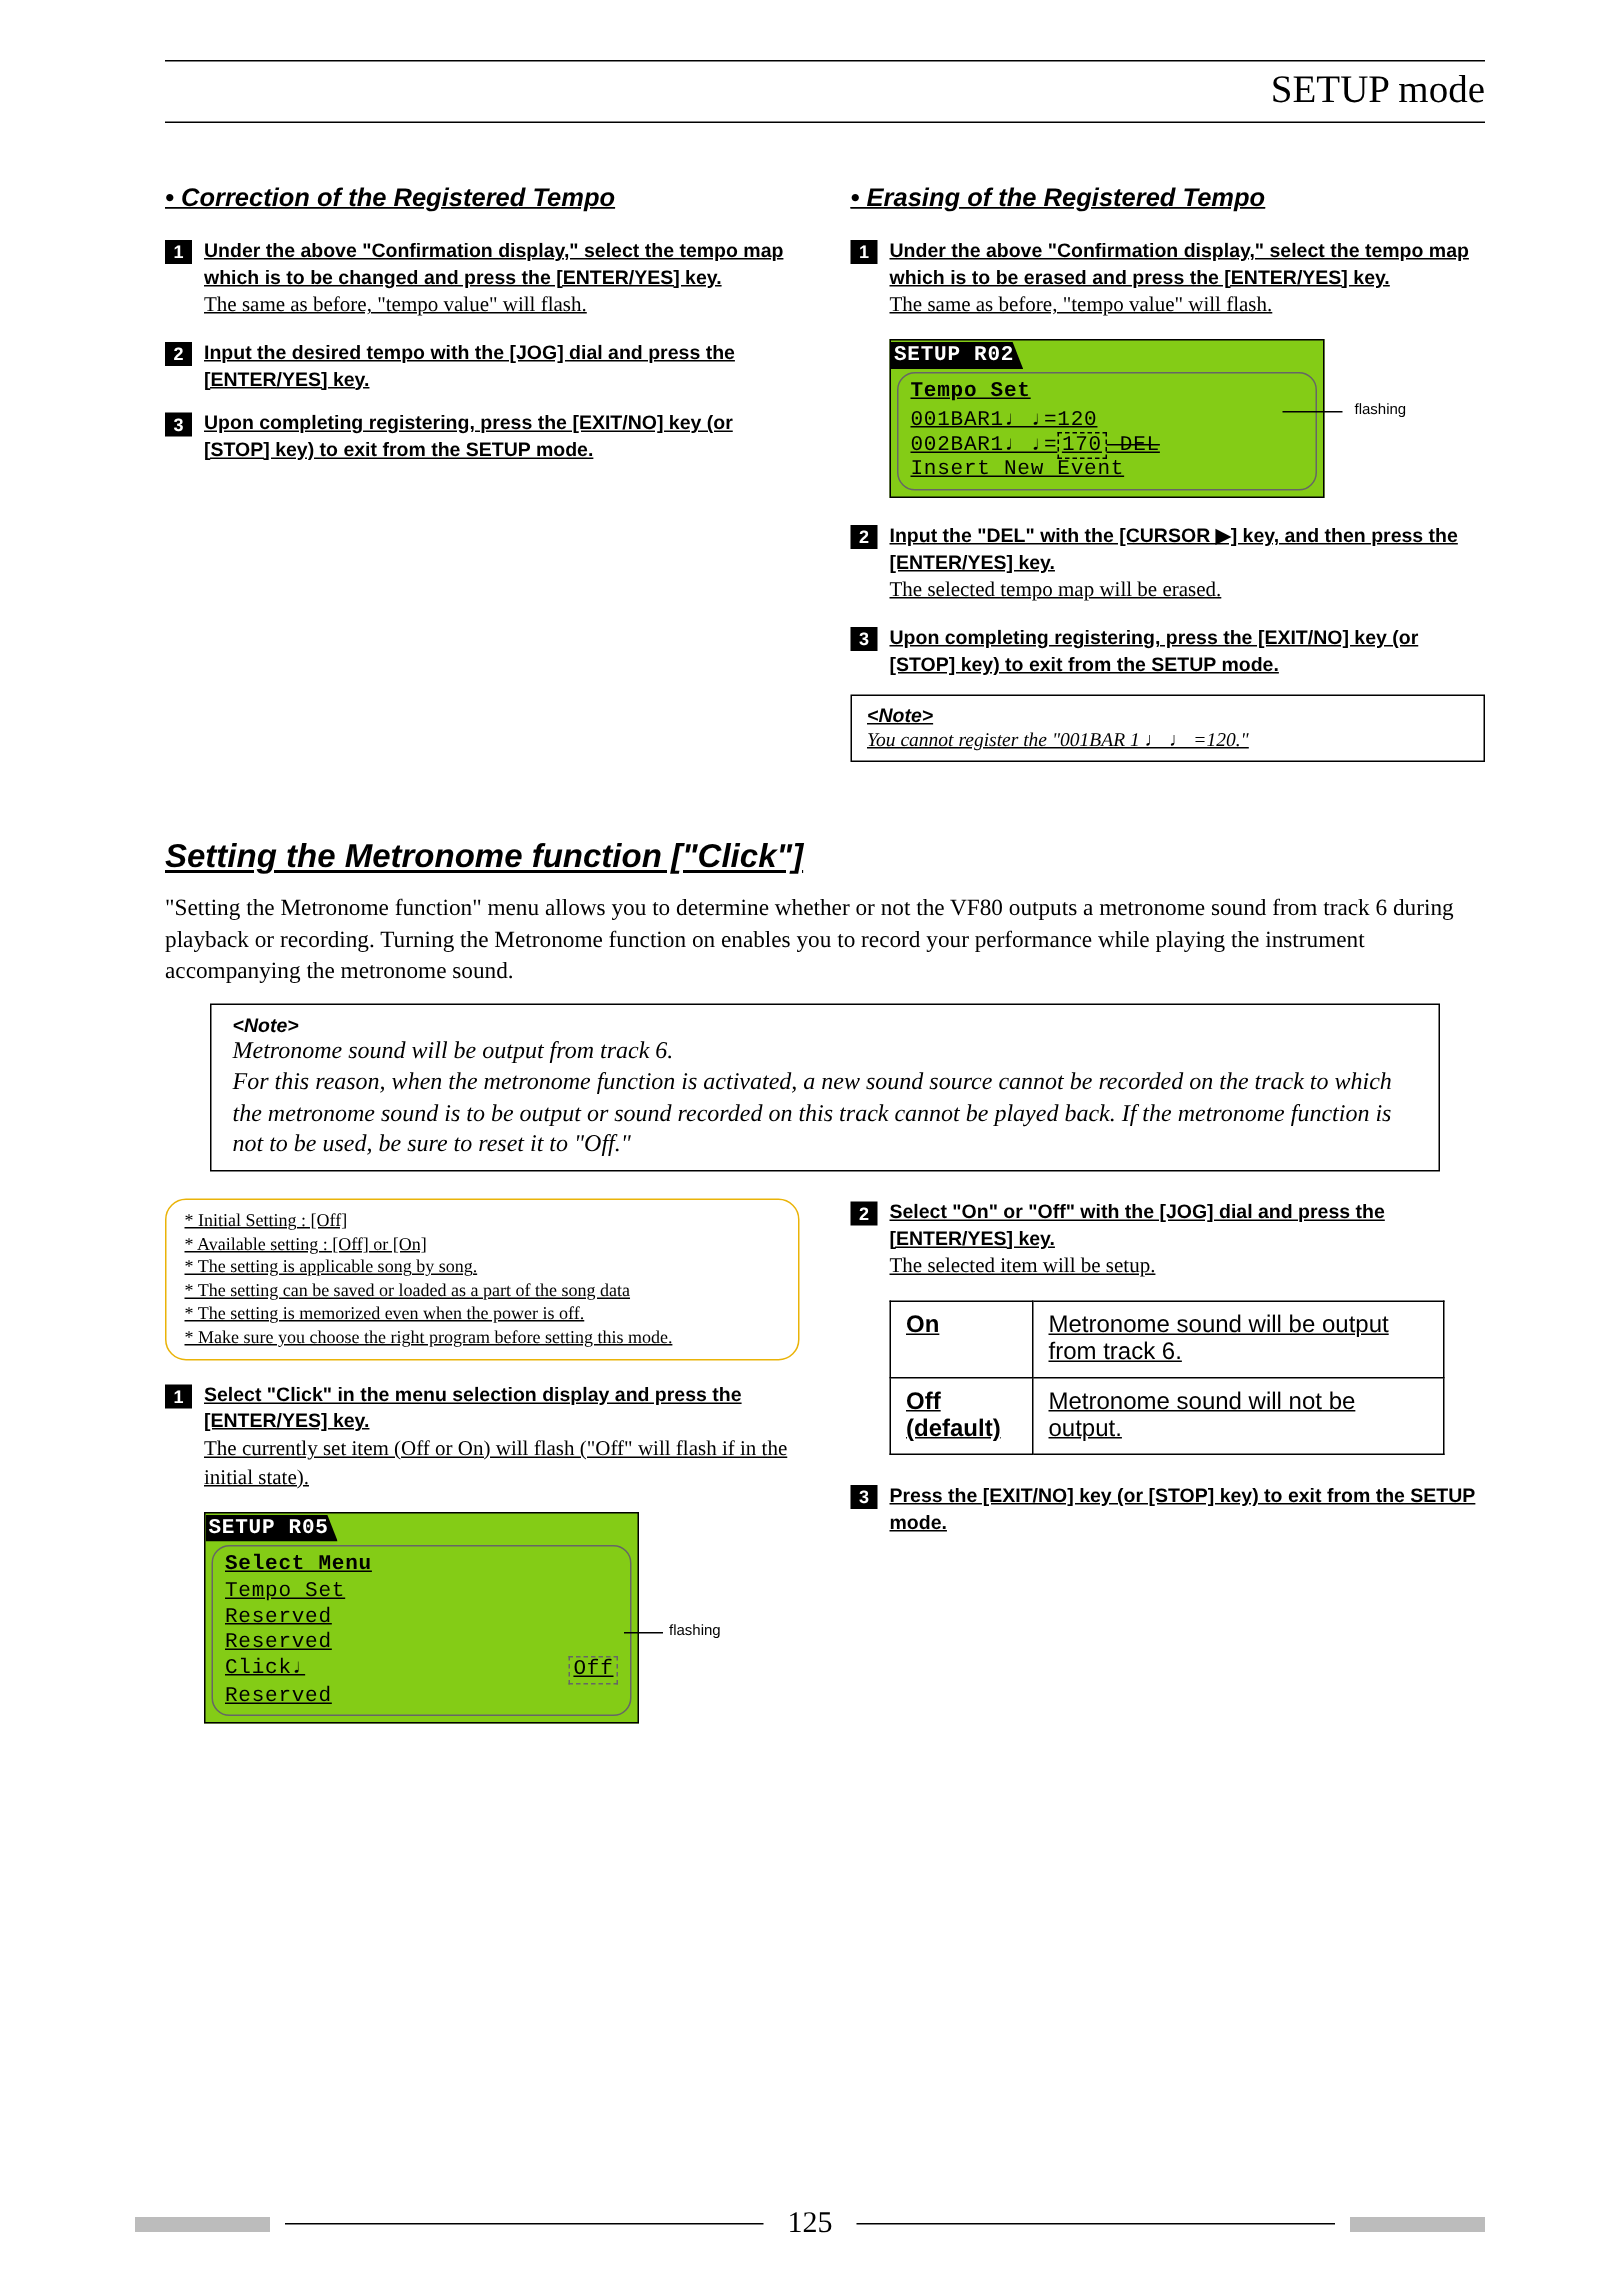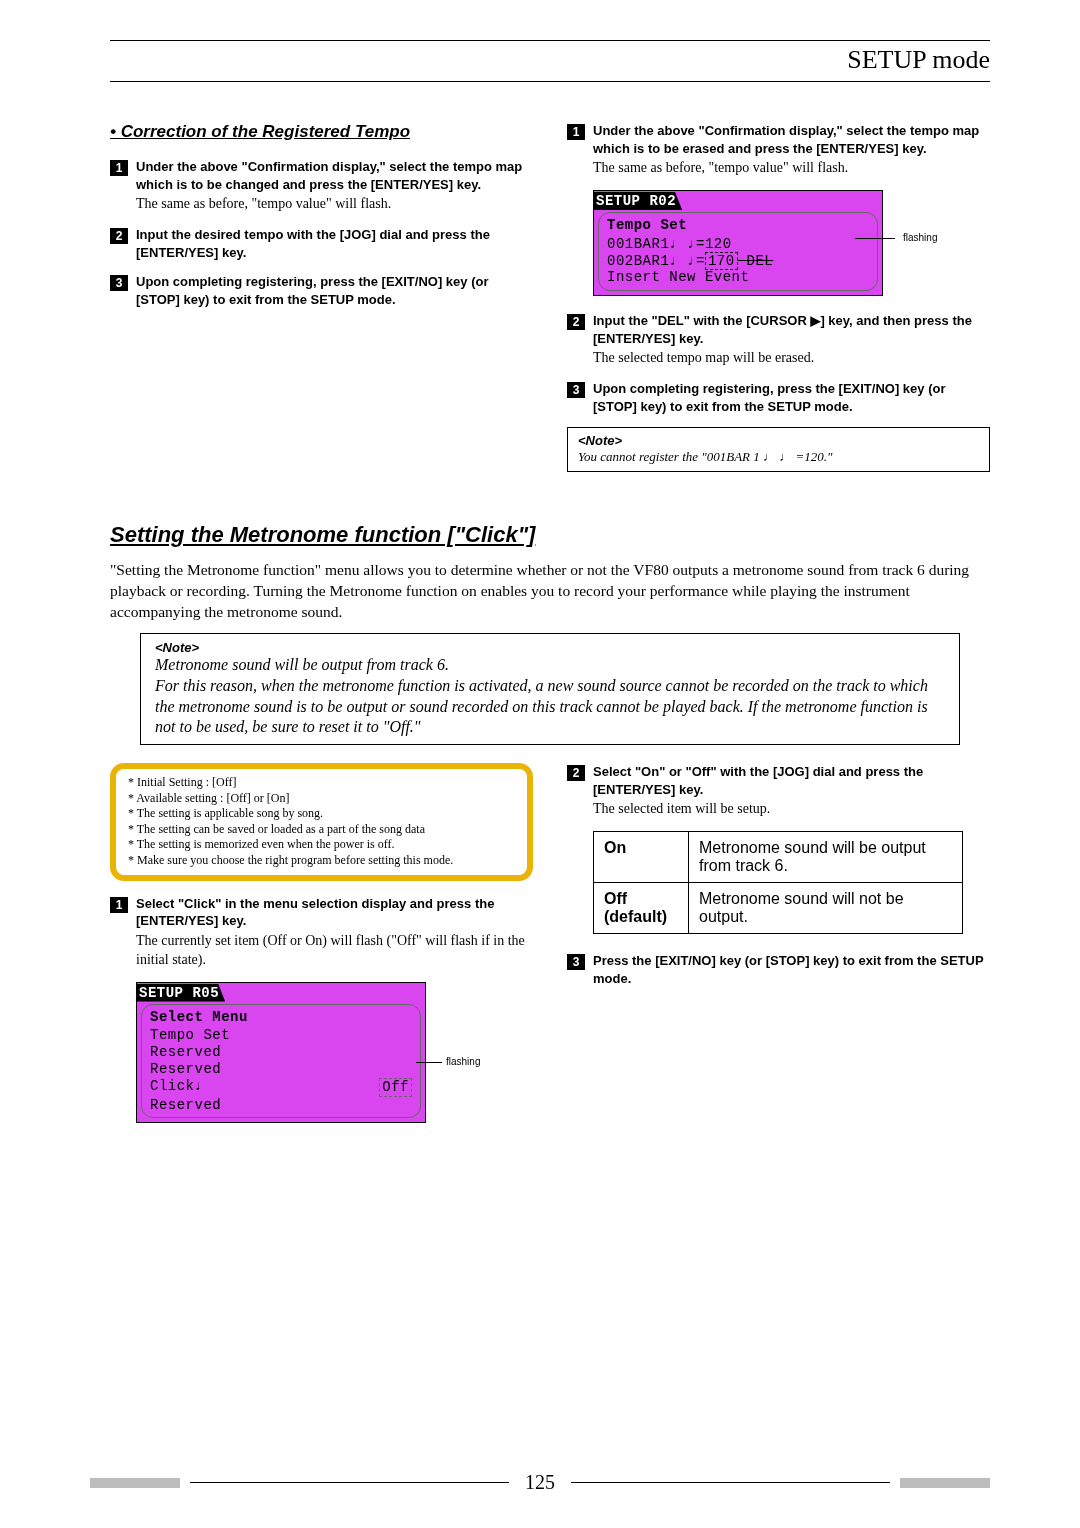--- a/index.html
+++ b/index.html
@@ -17,20 +17,21 @@
     text-align: right;
     font-size: 26px;
     margin-bottom: 6px;
     font-family: Georgia, serif;
   }
   .header-line-bottom { border-top: 1px solid #000; margin-bottom: 40px; }
   .two-col {
     display: flex;
     gap: 34px;
     margin-bottom: 40px;
+    text-decoration: underline;
   }
   .col { flex: 1; min-width: 0; }
   .section-heading {
     font-family: Arial, Helvetica, sans-serif;
     font-weight: bold;
     font-style: italic;
     font-size: 17px;
     text-decoration: underline;
     margin-bottom: 16px;
   }
@@ -68,21 +69,21 @@
     line-height: 1.35;
     margin-top: 2px;
   }
   .display-graphic {
     margin: 10px 0 16px 26px;
     position: relative;
   }
   .lcd-box {
     border: 1px solid #000;
     width: 290px;
-    background: #d946ef;
+    background: #84cc16;
     padding: 0;
   }
   .lcd-tab {
     display: inline-block;
     background: #000;
     color: #fff;
     font-family: 'Courier New', monospace;
     font-size: 14px;
     font-weight: bold;
     padding: 1px 6px 1px 2px;
@@ -155,21 +156,21 @@
     border: 1px solid #000;
     padding: 6px 14px;
   }
   .wide-note .note-title {
     font-family: Arial, sans-serif;
     font-weight: bold;
     font-style: italic;
     font-size: 13px;
   }
   .specs-box {
-    border: 6px solid #eab308;
+    border: 1px solid #eab308;
     border-radius: 14px;
     padding: 6px 12px;
     font-family: Georgia, serif;
     font-size: 12px;
     line-height: 1.3;
     margin-bottom: 14px;
   }
   .specs-row { white-space: nowrap; }
   table.metr {
     border-collapse: collapse;
@@ -246,20 +247,21 @@
 
     <div class="step">
       <div class="step-num">3</div>
       <div class="step-body">
         <div class="step-bold">Upon completing registering, press the [EXIT/NO] key (or [STOP] key) to exit from the SETUP mode.</div>
       </div>
     </div>
   </div>
 
   <div class="col">
+    <div class="section-heading">• Erasing of the Registered Tempo</div>
 
     <div class="step">
       <div class="step-num">1</div>
       <div class="step-body">
         <div class="step-bold">Under the above "Confirmation display," select the tempo map which is to be erased and press the [ENTER/YES] key.</div>
         <div class="step-plain">The same as before, "tempo value" will flash.</div>
       </div>
     </div>
 
     <div class="display-graphic">

